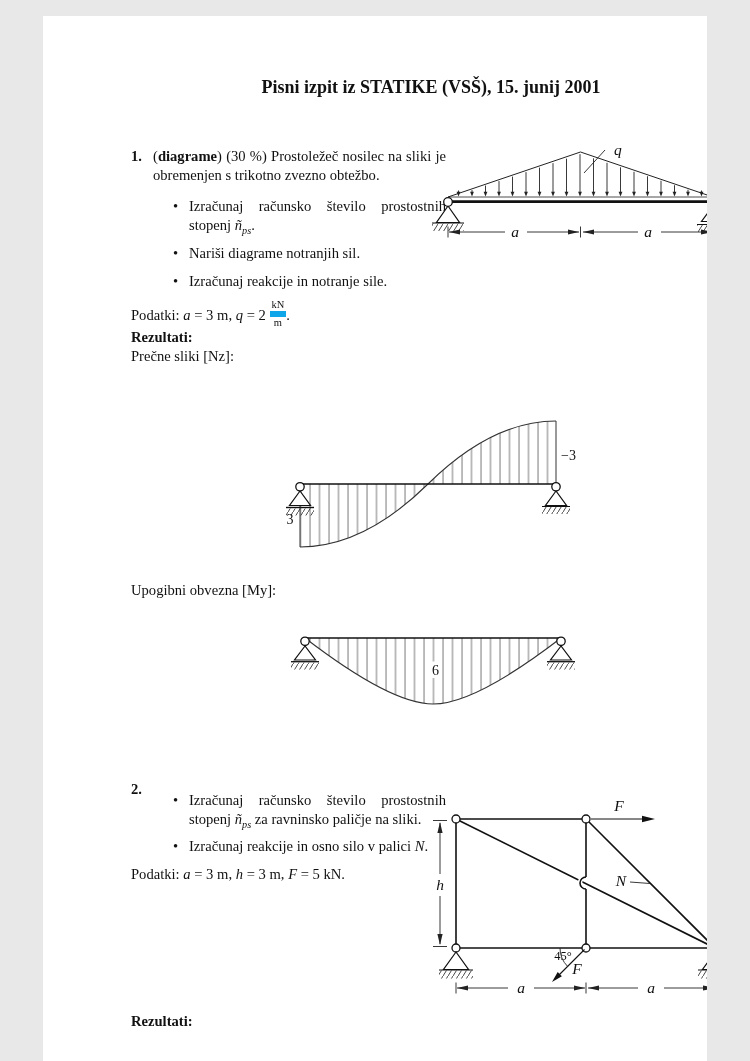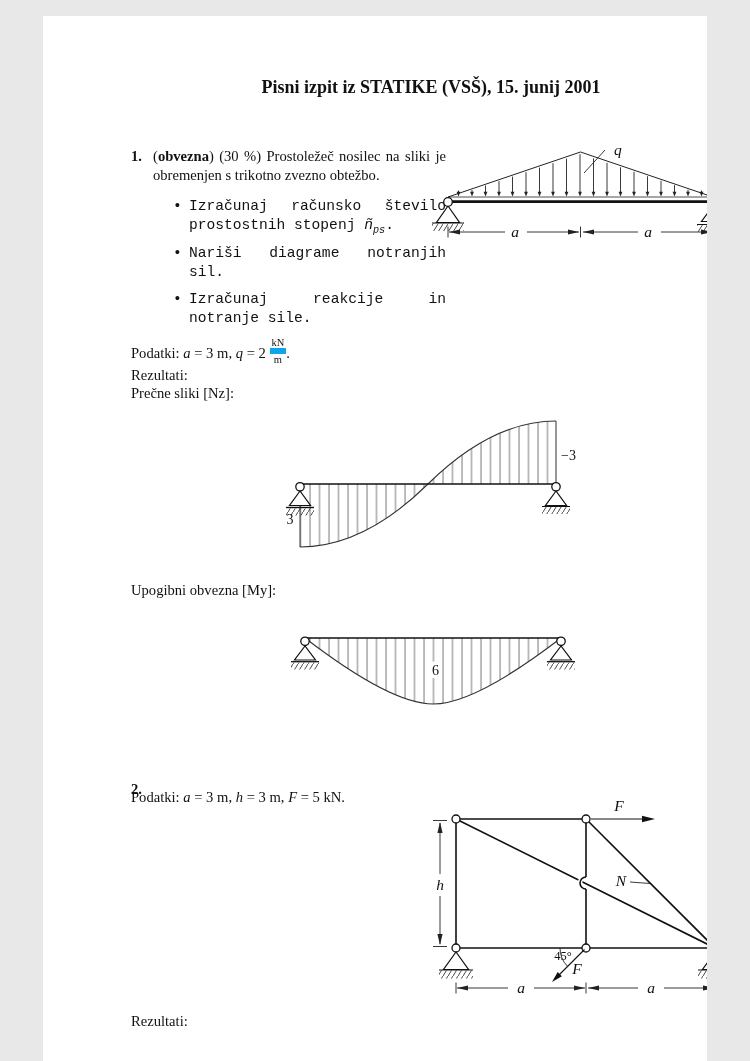--- a/index.html
+++ b/index.html
@@ -11,24 +11,24 @@
   }
   .page p { margin:0; }
   h1.title {
     position:absolute; top:60px; left:88px; width:600px; margin:0;
     text-align:center; font-size:18px; font-weight:bold; line-height:22px;
   }
   .prob { position:absolute; width:315px; text-align:justify; }
   .prob .pnum { position:absolute; left:0; top:0; font-weight:bold; }
   .prob .intro { margin-left:22px; }
   ul.bullets { list-style:none; margin:13px 0 0 42px; padding:0; }
-  ul.bullets li { position:relative; padding-left:16px; margin-bottom:9px; text-align:justify;font-family:Liberation Mono, monospace; }
+  ul.bullets li { position:relative; padding-left:16px; margin-bottom:9px; text-align:justify; }
   ul.bullets li::before { content:"\2022"; position:absolute; left:0; top:0; }
   .podatki { margin:5px 0 0 22px; }
-  .bold { font-weight:normal; }
+  .bold { font-weight:bold; }
   .res-head { margin-top:5px; }
   sub { font-size:0.7em; line-height:0; }
   .frac { display:inline-block; vertical-align:-0.55em; text-align:center; font-size:0.72em; line-height:1.1; }
   .frac > span { display:block; padding:0 2px; }
   .frac > span:first-child { border-bottom:6px solid #0ea5e9; }
   .standalone-label { position:absolute; }
   .fig { position:absolute; }
   svg text { font-family:"Liberation Serif", serif; fill:#111; font-size:14px; }
   svg text.it { font-style:italic; font-size:15.5px; }
   svg text.num { font-size:14px; }
@@ -36,21 +36,21 @@
 </style>
 </head>
 <body>
 
 <div class="page">
 
   <h1 class="title">Pisni izpit iz STATIKE (VSŠ), 15. junij 2001</h1>
 
   <section class="prob" style="left:88px; top:131px;">
     <span class="pnum">1.</span>
-    <p class="intro">(<b>obvezna</b>) (30 %) Prostoležeč nosilec na sliki je obremenjen s trikotno zvezno obtežbo.</p>
+    <p class="intro">(<b>diagrame</b>) (30 %) Prostoležeč nosilec na sliki je obremenjen s trikotno zvezno obtežbo.</p>
     <ul class="bullets">
       <li>Izračunaj računsko število prostostnih stopenj <i>ñ</i><sub><i>ps</i></sub>.</li>
       <li>Nariši diagrame notranjih sil.</li>
       <li>Izračunaj reakcije in notranje sile.</li>
     </ul>
     <p class="podatki">Podatki: <i>a</i> = 3 m, <i>q</i> = 2 <span class="frac"><span>kN</span><span>m</span></span>.</p>
     <p class="bold res-head">Rezultati:</p>
     <p>Prečne sliki [Nz]:</p>
   </section>
 
@@ -187,20 +187,24 @@
       <line x1="504" y1="645.7" x2="532" y2="645.7" stroke="#111" stroke-width="1.3"></line>
       <rect x="504" y="646.5" width="28" height="7" fill="url(#gh)"></rect>
       <circle cx="518" cy="625.3" r="4.2" fill="#fff" stroke="#111" stroke-width="1.3"></circle>
     </g>
     <rect x="386.5" y="645.5" width="12.5" height="16.5" fill="#fff"></rect>
     <text class="num" x="392.5" y="659" text-anchor="middle">6</text>
   </svg>
 
   <section class="prob" style="left:88px; top:764px;">
     <span class="pnum">2.</span>
+    <ul class="bullets" style="margin-top:11px;">
+      <li>Izračunaj računsko število prostostnih stopenj <i>ñ</i><sub><i>ps</i></sub> za ravninsko paličje na sliki.</li>
+      <li>Izračunaj reakcije in osno silo v palici <i>N</i>.</li>
+    </ul>
     <p class="podatki" style="margin-top:8px;">Podatki: <i>a</i> = 3 m, <i>h</i> = 3 m, <i>F</i> = 5 kN.</p>
   </section>
 
   <svg class="fig" style="left:385px; top:772px; width:305px; height:215px;" viewBox="385 772 305 215">
     <g stroke="#111" stroke-width="1.6">
       <line x1="413" y1="803" x2="543" y2="803"></line>
       <line x1="413" y1="803" x2="413" y2="932"></line>
       <line x1="413" y1="932" x2="672" y2="932"></line>
       <line x1="413" y1="803" x2="672" y2="932"></line>
       <line x1="543" y1="803" x2="672" y2="932"></line>

